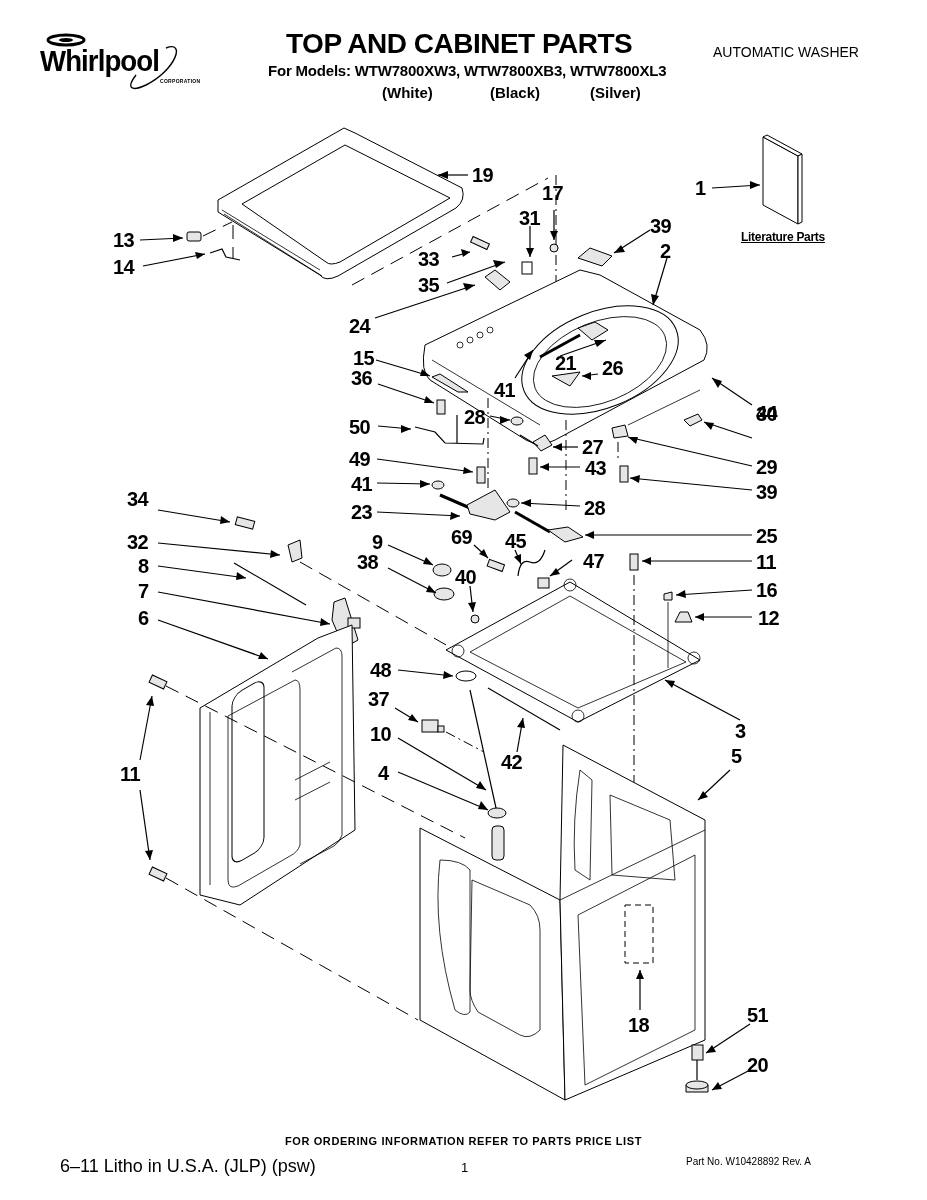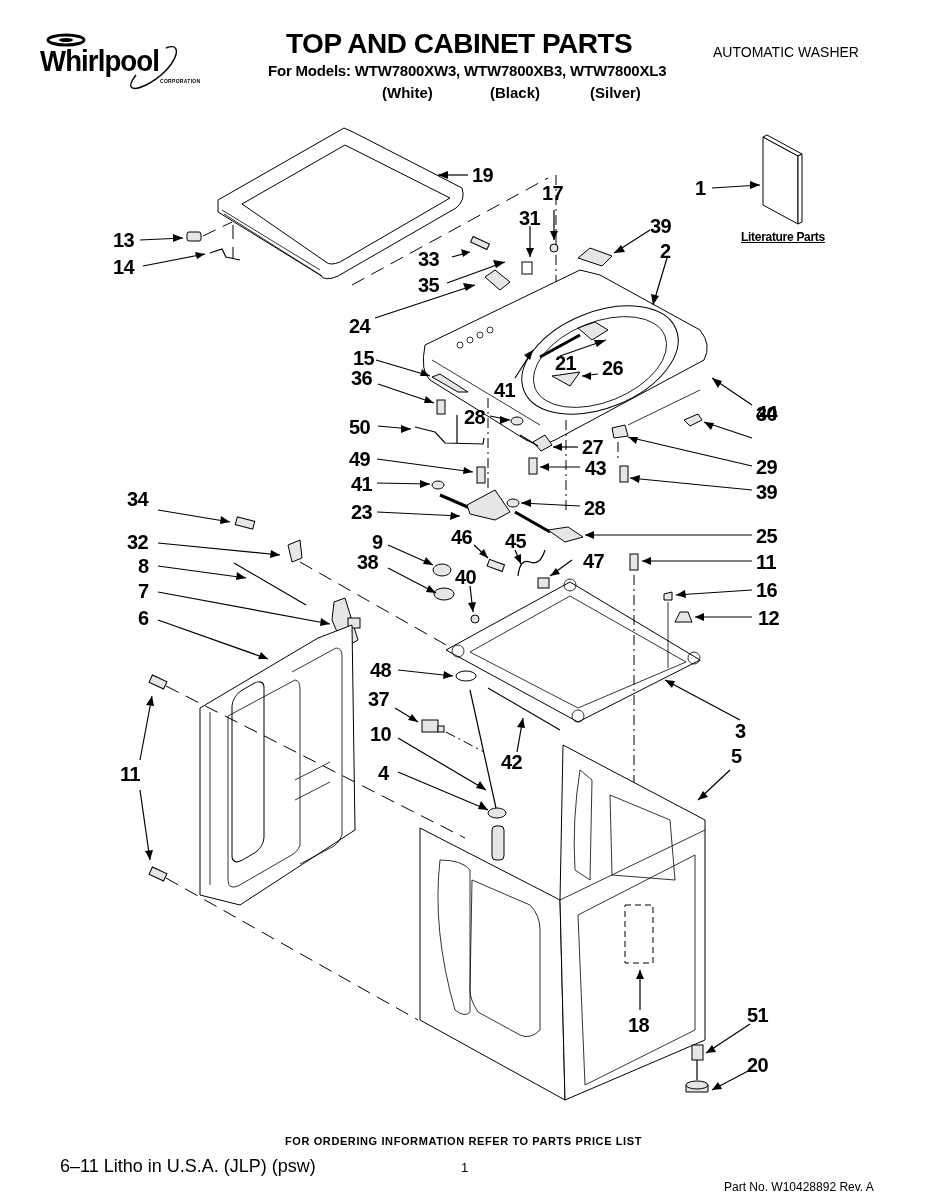--- a/index.html
+++ b/index.html
@@ -11,21 +11,21 @@
   .logo-corp { left: 160px; top: 78px; font-size: 5px; font-weight: bold; letter-spacing: 0.3px; }
   .title-wrap { left: 286px; top: 28px; font-weight: bold; font-size: 28px; letter-spacing: -0.5px; }
   .models { left: 268px; top: 62px; font-weight: bold; font-size: 15px; letter-spacing: -0.2px; text-align: right; }
   .variant { top: 84px; font-weight: bold; font-size: 15px; }
   .appliance { left: 713px; top: 44px; font-size: 14px; }
   .lit { left: 741px; top: 230px; font-size: 12px; font-weight: bold; text-decoration: underline; letter-spacing: -0.3px; }
   .callout { font-weight: bold; font-size: 20px; line-height: 20px; letter-spacing: -0.5px; }
   .footer-order { left: 0; width: 927px; text-align: center; top: 1135px; font-size: 11px; font-weight: bold; letter-spacing: 0.6px; }
   .footer-left { left: 60px; top: 1156px; font-size: 18px; }
   .footer-center { left: 461px; top: 1160px; font-size: 13px; }
-  .footer-right { left: 724px; top: 1156px; font-size: 12px; margin-top: 24px; }
+  .footer-right { left: 686px; top: 1156px; font-size: 10px; }
   svg.diagram { position: absolute; left: 0; top: 0; }
   .ln { stroke: #000; stroke-width: 1.2; fill: none; }
   .thin { stroke: #000; stroke-width: 0.8; fill: none; }
   .dash { stroke: #000; stroke-width: 1; fill: none; stroke-dasharray: 14 8; }
   .dashdot { stroke: #000; stroke-width: 1; fill: none; stroke-dasharray: 10 4 2 4; }
   .part { stroke: #000; stroke-width: 1; fill: #fff; }
   .partfill { stroke: #000; stroke-width: 1; fill: #e6e6e6; }
 </style>
 </head>
 <body>
@@ -534,21 +534,21 @@
 <div class="abs callout" style="left:368px;top:689px">37</div>
 <div class="abs callout" style="left:357px;top:552px">38</div>
 <div class="abs callout" style="left:756px;top:482px">39</div>
 <div class="abs callout" style="left:455px;top:567px">40</div>
 <div class="abs callout" style="left:494px;top:380px">41</div>
 <div class="abs callout" style="left:351px;top:474px">41</div>
 <div class="abs callout" style="left:501px;top:752px">42</div>
 <div class="abs callout" style="left:585px;top:458px">43</div>
 <div class="abs callout" style="left:756px;top:403px">44</div>
 <div class="abs callout" style="left:505px;top:531px">45</div>
-<div class="abs callout" style="left:451px;top:527px">46</div>
+<div class="abs callout" style="left:451px;top:527px">69</div>
 <div class="abs callout" style="left:583px;top:551px">47</div>
 <div class="abs callout" style="left:370px;top:660px">48</div>
 <div class="abs callout" style="left:349px;top:449px">49</div>
 <div class="abs callout" style="left:349px;top:417px">50</div>
 <div class="abs callout" style="left:747px;top:1005px">51</div>
 
 <div class="abs footer-order">FOR ORDERING INFORMATION REFER TO PARTS PRICE LIST</div>
 <div class="abs footer-left">6–11 Litho in U.S.A. (JLP) (psw)</div>
 <div class="abs footer-center">1</div>
 <div class="abs footer-right">Part No. W10428892 Rev. A</div>

